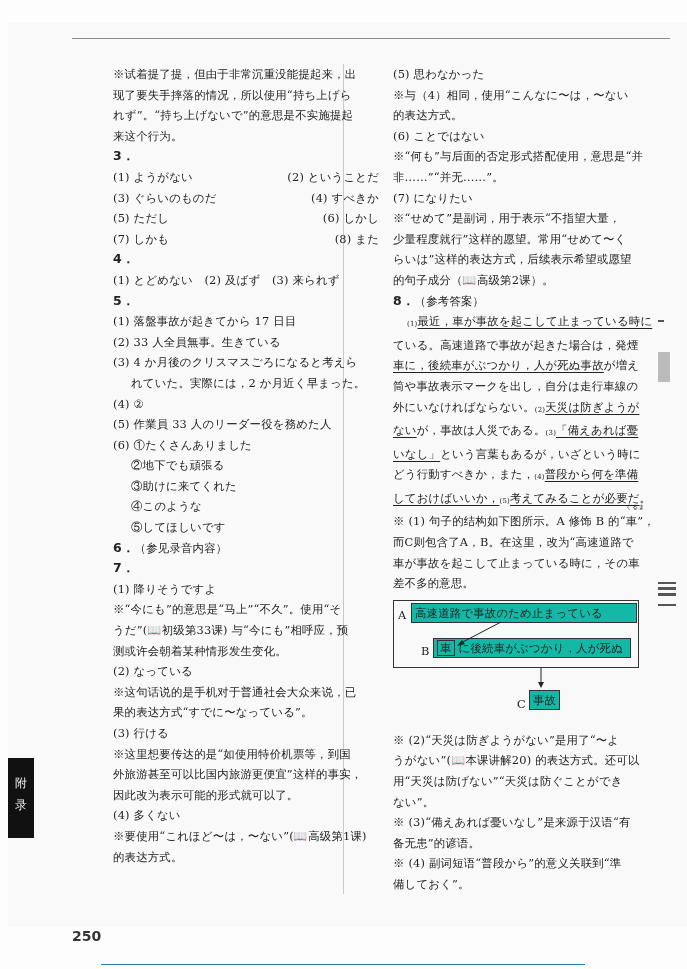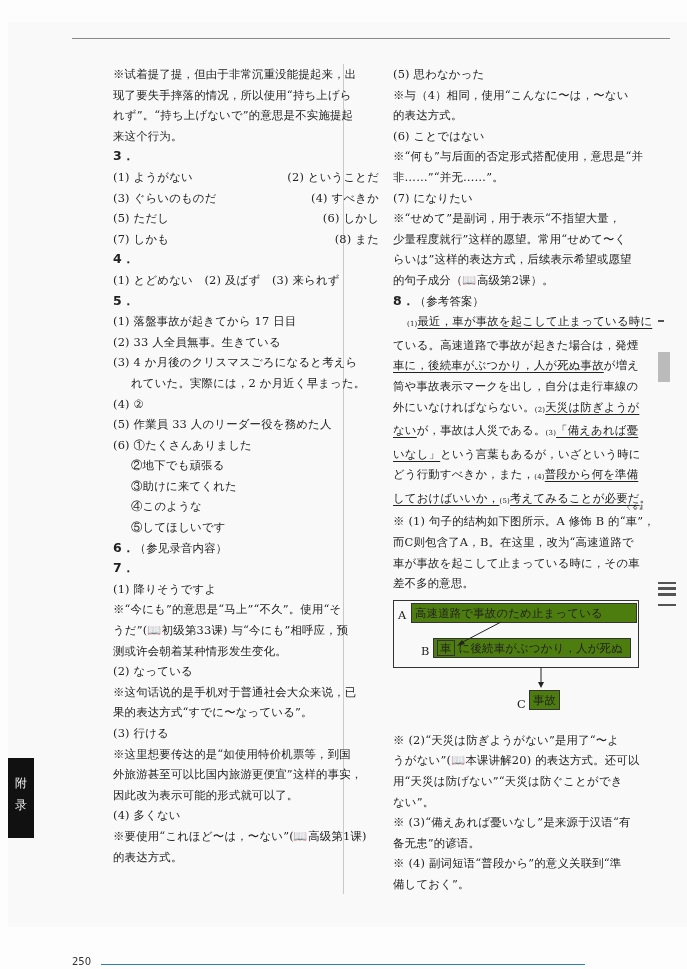--- a/index.html
+++ b/index.html
@@ -18,25 +18,25 @@
   .indent2 { padding-left:18px; }
   .heading { font-family:"DejaVu Sans","Liberation Sans",sans-serif; font-weight:bold; font-size:12.5px; }
   .two-col { display:flex;justify-content:space-between; }
   .two-col span:first-child { width:130px; display:inline-block; }
   .para { text-indent:14px; }
   .u { text-decoration:underline; text-underline-offset:3px; }
   .sub { font-size:7px; vertical-align:-1px; }
   .ruby-wrap { position:relative; display:inline-block; }
   .ruby { position:absolute; top:-7px; left:0; font-size:6px; line-height:6px; }
   .diagram { position:relative; height:126px; margin:6px 0 4px 0; }
-  .box { position:absolute; border:1px solid #333; font-size:11.4px; line-height:16px; padding:1px 3px; background:#4d7c0f; }
+  .box { position:absolute; border:1px solid #333; font-size:11.4px; line-height:16px; padding:1px 3px; background:#14b8a6; }
   .outer-a { left:0; top:0; width:244px; height:66px; border:1px solid #333; position:absolute; }
   .lbl { position:absolute; font-size:11.4px; }
   .side-tab { position:absolute; left:8px; top:758px; width:26px; height:80px; background:#111; color:#eee; font-size:12px; text-align:center; line-height:22px; padding-top:14px; box-sizing:border-box; }
-  .page-num { position:absolute; left:72px; top:956px; font-family:"DejaVu Sans","Liberation Sans",sans-serif; font-size:10px; font-weight:normal; color:#333; }
+  .page-num { position:absolute; left:72px; top:928px; font-family:"DejaVu Sans","Liberation Sans",sans-serif; font-size:14px; font-weight:bold; color:#333; }
   .bottom-line { position:absolute; left:101px; top:964px; width:484px; height:1px; background:#2f7fb0; }
   .margin-marks { position:absolute; left:658px; top:300px; width:20px; }
   .mark { height:2px; background:#555; margin-bottom:3px; }
 </style>
 </head>
 <body>
 
 <div class="page-bg"></div>
 <div class="top-rule"></div>
 <div class="col-divider"></div>

